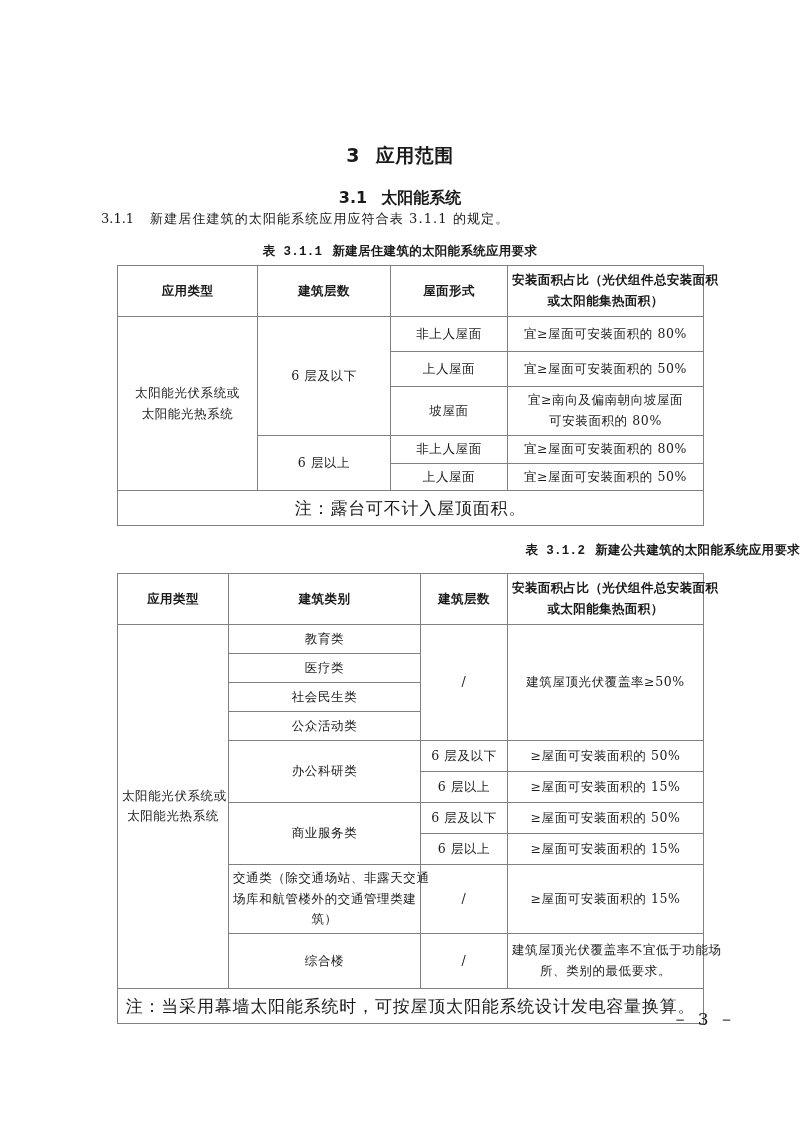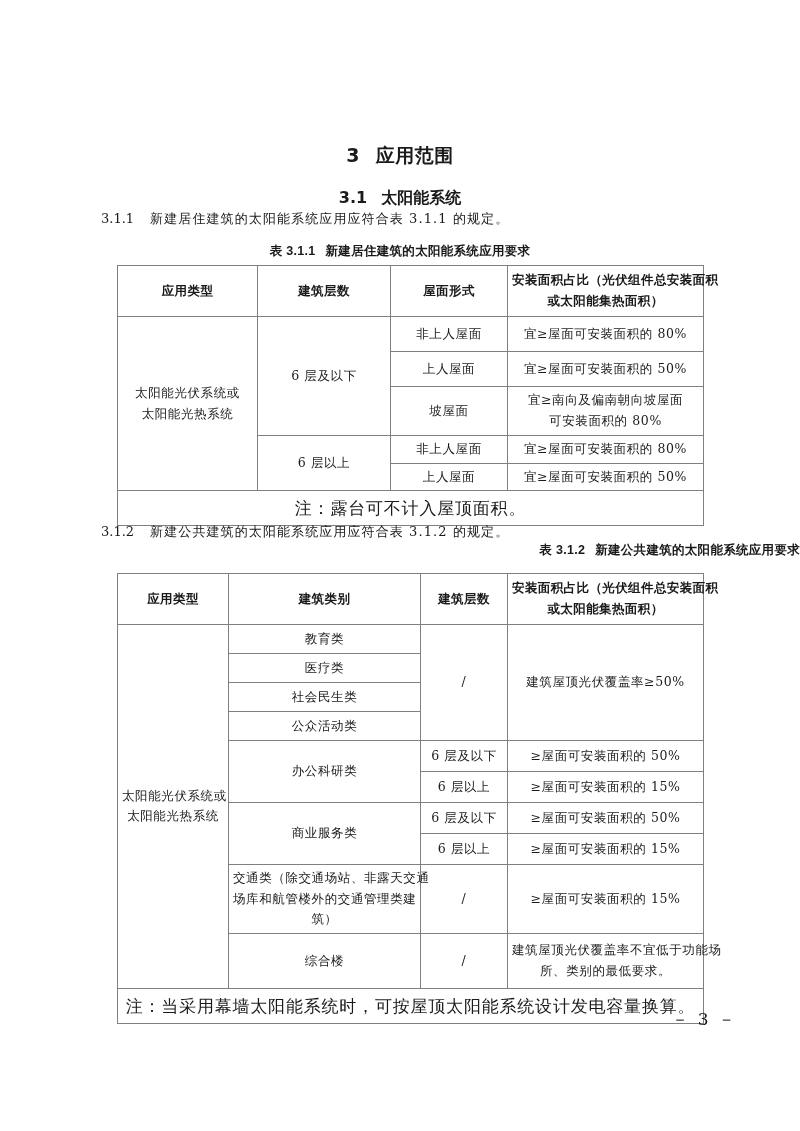--- a/index.html
+++ b/index.html
@@ -59,21 +59,21 @@
   #clause-312 { top: 523px; }
 
   
   .table-caption {
     position: absolute;
     left: 0;
     width: 800px;
     text-align: center;
     font-size: 12.5px;
     font-weight: bold;
-    font-family: Liberation Sans, sans-serif;
+    font-family: Liberation Mono, monospace;
     letter-spacing: 0.3px;
   }
   #caption-311 { top: 243px; }
   #caption-312 { top: 542px; text-align: right; }
   .table-caption .cap-num { margin-right: 10px; }
 
   
   table.doc-table {
     position: absolute;
     left: 117px;
@@ -202,23 +202,20 @@
       <tr class="r5">
         <td>上人屋面</td>
         <td>宜≥屋面可安装面积的 50%</td>
       </tr>
       <tr class="note">
         <td class="note-cell" colspan="4">注：露台可不计入屋顶面积。</td>
       </tr>
     </tbody>
   </table>
 
-  <div class="clause" id="clause-312">
-    <span class="cnum">3.1.2</span><span>新建公共建筑的太阳能系统应用应符合表 3.1.2 的规定。</span>
-  </div>
 
   <div class="table-caption" id="caption-312">
     <span class="cap-num">表 3.1.2</span><span>新建公共建筑的太阳能系统应用要求</span>
   </div>
 
   <table class="doc-table" id="table-312">
     <colgroup>
       <col style="width:111px">
       <col style="width:192px">
       <col style="width:87px">

